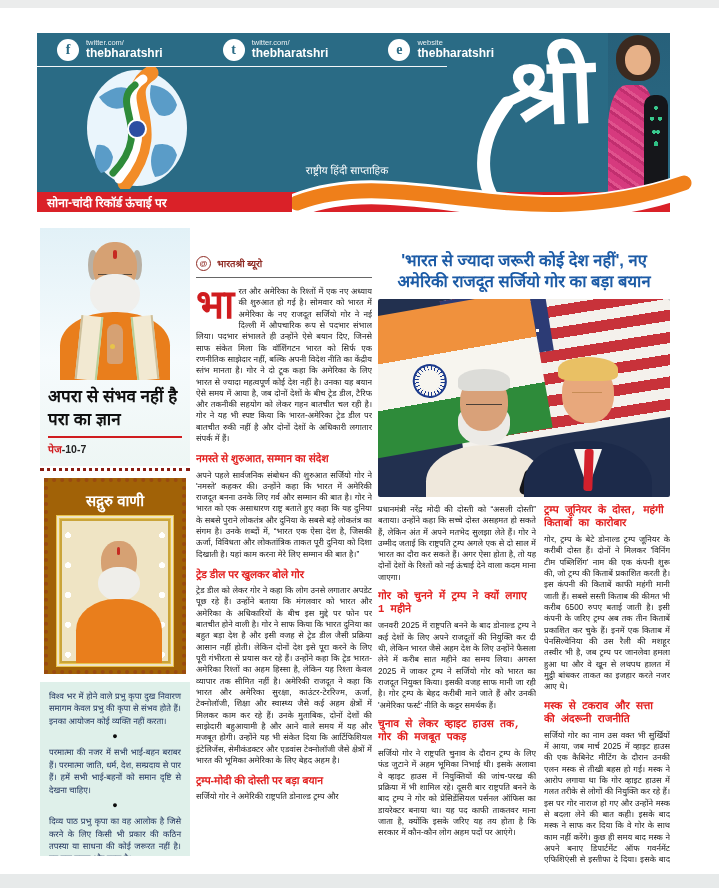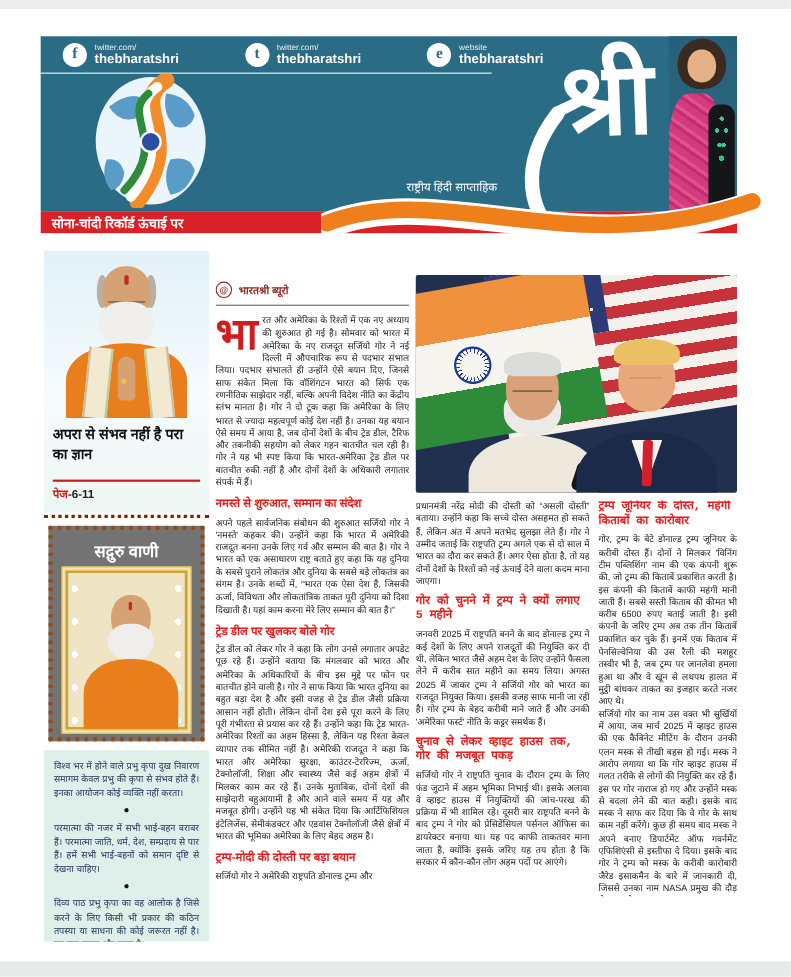--- a/index.html
+++ b/index.html
@@ -17,21 +17,21 @@
   .social{display:flex;align-items:center;gap:7px;color:#fff;cursor:pointer;}
   .s-icon{width:22px;height:22px;border-radius:50%;background:#fff;color:#2a6b85;display:flex;align-items:center;justify-content:center;font-weight:bold;font-size:14px;font-family:"Liberation Serif",serif;}
   .s-text{display:flex;flex-direction:column;line-height:1.1;}
   .s-line1{font-size:7.5px;opacity:.9;}
   .s-line2{font-size:12px;font-weight:bold;}
   .mast{position:absolute;left:0;top:34px;width:633px;height:125px;}
   .tagline{position:absolute;left:205px;top:8px;width:260px;text-align:center;color:#fff;font-size:12px;font-weight:bold;}
   .title-main{position:absolute;left:160px;top:14px;width:330px;text-align:center;color:#ef7f1a;font-size:72px;font-weight:bold;line-height:1.0;
       text-shadow:-2px -2px 0 #fff,2px -2px 0 #fff,-2px 2px 0 #fff,2px 2px 0 #fff,0 3px 0 #fff;}
   .title-accent{position:absolute;left:468px;top:-22px;color:#fff;font-size:92px;font-weight:bold;line-height:1;transform:rotate(-2deg);}
-  .subtitle{position:absolute;left:205px;top:96px;width:210px;text-align:right;color:#fff;font-size:10.5px;}
+  .subtitle{position:absolute;left:205px;top:96px;width:210px;text-align:center;color:#fff;font-size:10.5px;}
   .swoosh{position:absolute;left:255px;top:60px;width:400px;height:140px;z-index:5;pointer-events:none;}
   .logo{position:absolute;left:48px;top:0px;width:104px;height:122px;}
   .model{position:absolute;right:0;top:0;width:62px;height:159px;overflow:hidden;background:linear-gradient(180deg,#27607a 0%,#2a6b85 100%);}
   .m-hair{position:absolute;left:8px;top:2px;width:44px;height:46px;border-radius:50% 50% 45% 45%;background:#3b2a20;}
   .m-face{position:absolute;left:17px;top:12px;width:26px;height:30px;border-radius:48%;background:#e7b188;}
   .m-dress{position:absolute;left:0px;top:52px;width:46px;height:107px;border-radius:40% 30% 0 0;
       background:repeating-linear-gradient(35deg,#d63a7e 0 6px,#c22e6f 6px 9px,#e0528d 9px 12px);}
   .m-stand{position:absolute;right:2px;top:62px;width:24px;height:97px;border-radius:10px 10px 0 0;background:#15161a;}
   .m-neck{position:absolute;right:4px;top:70px;width:20px;height:60px;
       background:radial-gradient(circle 2px at 50% 8%,#39c98e 98%,transparent),radial-gradient(circle 2px at 30% 26%,#39c98e 98%,transparent),
@@ -48,26 +48,26 @@
   .sa-hairL{position:absolute;left:48px;top:22px;width:10px;height:30px;border-radius:50%;background:#b8b0a4;}
   .sa-hairR{position:absolute;left:92px;top:22px;width:10px;height:30px;border-radius:50%;background:#b8b0a4;}
   .sa-tilak{position:absolute;left:73px;top:22px;width:4px;height:9px;background:#c62a21;border-radius:2px;}
   .sa-glass{position:absolute;left:58px;top:36px;width:34px;height:10px;border-bottom:1.5px solid #5a4a3a;}
   .sa-beard{position:absolute;left:50px;top:46px;width:50px;height:42px;border-radius:45% 45% 50% 50%;background:#f0efec;}
   .sa-robe{position:absolute;left:20px;top:84px;width:110px;height:70px;border-radius:48% 48% 0 0;background:#e97e1c;}
   .sa-shawlL{position:absolute;left:38px;top:88px;width:18px;height:64px;background:#f2e9d2;border-left:2px solid #cdbf9a;border-right:2px solid #b7d09a;transform:rotate(6deg);}
   .sa-shawlR{position:absolute;left:94px;top:88px;width:18px;height:64px;background:#f2e9d2;border-left:2px solid #b7d09a;border-right:2px solid #cdbf9a;transform:rotate(-6deg);}
   .sa-hands{position:absolute;left:67px;top:96px;width:16px;height:40px;border-radius:8px 8px 4px 4px;background:#d6a173;}
   .sa-ring{position:absolute;left:70px;top:116px;width:5px;height:5px;border-radius:50%;background:#e7c34a;}
-  .sb-title{position:absolute;left:8px;top:158px;width:134px;color:#101010;font-size:13px;font-weight:bold;line-height:1.35;}
+  .sb-title{position:absolute;left:8px;top:158px;width:134px;color:#101010;font-size:17px;font-weight:bold;line-height:1.35;}
   .sb-rule{position:absolute;left:8px;top:208px;width:134px;height:2px;background:#d01c1f;}
   .sb-page{position:absolute;left:8px;top:214px;font-size:10.5px;font-weight:bold;color:#222;}
   .sb-page .red{color:#d01c1f;}
   .sb-dots{position:absolute;left:40px;top:468px;width:150px;border-top:3px dotted #8a1d12;}
-  .sadguru{position:absolute;left:44px;top:478px;width:142px;height:196px;background:#737373;box-sizing:border-box;
+  .sadguru{position:absolute;left:44px;top:478px;width:142px;height:196px;background:#a16207;box-sizing:border-box;
       border:4px dotted #9a4a10;padding:6px 8px;}
   .sg-title{color:#fff;text-align:center;font-size:15px;font-weight:bold;margin:2px 0 5px;}
   .sg-frame{width:100%;height:152px;box-sizing:border-box;border:4px double #e8c34a;background:#efe4c4;position:relative;overflow:hidden;
       box-shadow:inset 0 0 0 2px #caa43a;}
   .sg2-head{position:absolute;left:41px;top:22px;width:36px;height:42px;border-radius:46%;background:#d6a173;}
   .sg2-beard{position:absolute;left:38px;top:48px;width:42px;height:34px;border-radius:45% 45% 50% 50%;background:#efeeea;}
   .sg2-tilak{position:absolute;left:57px;top:28px;width:3px;height:8px;background:#c62a21;border-radius:2px;}
   .sg2-robe{position:absolute;left:16px;top:80px;width:86px;height:68px;border-radius:46% 46% 0 0;background:#e97e1c;}
   .sg2-dotL{position:absolute;left:4px;top:8px;width:8px;height:136px;
       background:radial-gradient(circle 3px at 50% 6%,#fff 97%,transparent),radial-gradient(circle 3px at 50% 28%,#fff 97%,transparent),
@@ -205,21 +205,21 @@
       <div class="sa-glass"></div>
       <div class="sa-beard"></div>
       <div class="sa-robe"></div>
       <div class="sa-shawlL"></div>
       <div class="sa-shawlR"></div>
       <div class="sa-hands"></div>
       <div class="sa-ring"></div>
     </div>
     <div class="sb-title">अपरा से संभव नहीं है परा का ज्ञान</div>
     <div class="sb-rule"></div>
-    <div class="sb-page"><span class="red">पेज</span><span>-6-11</span></div>
+    <div class="sb-page"><span class="red">पेज</span><span>-10-7</span></div>
   </div>
 
   <div class="sb-dots"></div>
 
   <div class="sadguru">
     <div class="sg-title">सद्गुरु वाणी</div>
     <div class="sg-frame">
       <div class="sg2-dotL"></div>
       <div class="sg2-dotR"></div>
       <div class="sg2-head"></div>
@@ -248,20 +248,21 @@
     </div>
     <div class="sec-head">नमस्ते से शुरुआत, सम्मान का संदेश</div>
     <div class="body-text">अपने पहले सार्वजनिक संबोधन की शुरुआत सर्जियो गोर ने 'नमस्ते' कहकर की। उन्होंने कहा कि भारत में अमेरिकी राजदूत बनना उनके लिए गर्व और सम्मान की बात है। गोर ने भारत को एक असाधारण राष्ट्र बताते हुए कहा कि यह दुनिया के सबसे पुराने लोकतंत्र और दुनिया के सबसे बड़े लोकतंत्र का संगम है। उनके शब्दों में, “भारत एक ऐसा देश है, जिसकी ऊर्जा, विविधता और लोकतांत्रिक ताकत पूरी दुनिया को दिशा दिखाती है। यहां काम करना मेरे लिए सम्मान की बात है।”</div>
     <div class="sec-head">ट्रेड डील पर खुलकर बोले गोर</div>
     <div class="body-text">ट्रेड डील को लेकर गोर ने कहा कि लोग उनसे लगातार अपडेट पूछ रहे हैं। उन्होंने बताया कि मंगलवार को भारत और अमेरिका के अधिकारियों के बीच इस मुद्दे पर फोन पर बातचीत होने वाली है। गोर ने साफ किया कि भारत दुनिया का बहुत बड़ा देश है और इसी वजह से ट्रेड डील जैसी प्रक्रिया आसान नहीं होती। लेकिन दोनों देश इसे पूरा करने के लिए पूरी गंभीरता से प्रयास कर रहे हैं। उन्होंने कहा कि ट्रेड भारत-अमेरिका रिश्तों का अहम हिस्सा है, लेकिन यह रिश्ता केवल व्यापार तक सीमित नहीं है। अमेरिकी राजदूत ने कहा कि भारत और अमेरिका सुरक्षा, काउंटर-टेररिज्म, ऊर्जा, टेक्नोलॉजी, शिक्षा और स्वास्थ्य जैसे कई अहम क्षेत्रों में मिलकर काम कर रहे हैं। उनके मुताबिक, दोनों देशों की साझेदारी बहुआयामी है और आने वाले समय में यह और मजबूत होगी। उन्होंने यह भी संकेत दिया कि आर्टिफिशियल इंटेलिजेंस, सेमीकंडक्टर और एडवांस टेक्नोलॉजी जैसे क्षेत्रों में भारत की भूमिका अमेरिका के लिए बेहद अहम है।</div>
     <div class="sec-head">ट्रम्प-मोदी की दोस्ती पर बड़ा बयान</div>
     <div class="body-text">सर्जियो गोर ने अमेरिकी राष्ट्रपति डोनाल्ड ट्रम्प और</div>
   </div>
 
   <div class="right-block">
+    <div class="subhead">'भारत से ज्यादा जरूरी कोई देश नहीं', नए अमेरिकी राजदूत सर्जियो गोर का बड़ा बयान</div>
 
     <div class="photo">
       <div class="us-flag">
         <div class="us-canton"></div>
       </div>
       <div class="in-flag">
         <div class="chakra"></div>
       </div>
       <div class="modi">
         <div class="mo-kurta"></div>
@@ -277,27 +278,28 @@
         <div class="tr-tie"></div>
         <div class="tr-head"></div>
         <div class="tr-hair"></div>
         <div class="tr-brow"></div>
       </div>
     </div>
 
     <div class="cols-row">
       <div class="col2">
         <div class="body-text">प्रधानमंत्री नरेंद्र मोदी की दोस्ती को “असली दोस्ती” बताया। उन्होंने कहा कि सच्चे दोस्त असहमत हो सकते हैं, लेकिन अंत में अपने मतभेद सुलझा लेते हैं। गोर ने उम्मीद जताई कि राष्ट्रपति ट्रम्प अगले एक से दो साल में भारत का दौरा कर सकते हैं। अगर ऐसा होता है, तो यह दोनों देशों के रिश्तों को नई ऊंचाई देने वाला कदम माना जाएगा।</div>
-        <div class="sec-head">गोर को चुनने में ट्रम्प ने क्यों लगाए 5 महीने</div>
+        <div class="sec-head">गोर को चुनने में ट्रम्प ने क्यों लगाए 1 महीने</div>
         <div class="body-text">जनवरी 2025 में राष्ट्रपति बनने के बाद डोनाल्ड ट्रम्प ने कई देशों के लिए अपने राजदूतों की नियुक्ति कर दी थी, लेकिन भारत जैसे अहम देश के लिए उन्होंने फैसला लेने में करीब सात महीने का समय लिया। अगस्त 2025 में जाकर ट्रम्प ने सर्जियो गोर को भारत का राजदूत नियुक्त किया। इसकी वजह साफ मानी जा रही है। गोर ट्रम्प के बेहद करीबी माने जाते हैं और उनकी 'अमेरिका फर्स्ट' नीति के कट्टर समर्थक हैं।</div>
         <div class="sec-head">चुनाव से लेकर व्हाइट हाउस तक, गोर की मजबूत पकड़</div>
         <div class="body-text">सर्जियो गोर ने राष्ट्रपति चुनाव के दौरान ट्रम्प के लिए फंड जुटाने में अहम भूमिका निभाई थी। इसके अलावा वे व्हाइट हाउस में नियुक्तियों की जांच-परख की प्रक्रिया में भी शामिल रहे। दूसरी बार राष्ट्रपति बनने के बाद ट्रम्प ने गोर को प्रेसिडेंसियल पर्सनल ऑफिस का डायरेक्टर बनाया था। यह पद काफी ताकतवर माना जाता है, क्योंकि इसके जरिए यह तय होता है कि सरकार में कौन-कौन लोग अहम पदों पर आएंगे।</div>
       </div>
       <div class="col3">
         <div class="sec-head" style="margin-top:0">ट्रम्प जूनियर के दोस्त, महंगी किताबों का कारोबार</div>
         <div class="body-text">गोर, ट्रम्प के बेटे डोनाल्ड ट्रम्प जूनियर के करीबी दोस्त हैं। दोनों ने मिलकर 'विनिंग टीम पब्लिशिंग' नाम की एक कंपनी शुरू की, जो ट्रम्प की किताबें प्रकाशित करती है। इस कंपनी की किताबें काफी महंगी मानी जाती हैं। सबसे सस्ती किताब की कीमत भी करीब 6500 रुपए बताई जाती है। इसी कंपनी के जरिए ट्रम्प अब तक तीन किताबें प्रकाशित कर चुके हैं। इनमें एक किताब में पेनसिल्वेनिया की उस रैली की मशहूर तस्वीर भी है, जब ट्रम्प पर जानलेवा हमला हुआ था और वे खून से लथपथ हालत में मुट्ठी बांधकर ताकत का इजहार करते नजर आए थे।</div>
+        <div class="sec-head">मस्क से टकराव और सत्ता की अंदरूनी राजनीति</div>
         <div class="body-text">सर्जियो गोर का नाम उस वक्त भी सुर्खियों में आया, जब मार्च 2025 में व्हाइट हाउस की एक कैबिनेट मीटिंग के दौरान उनकी एलन मस्क से तीखी बहस हो गई। मस्क ने आरोप लगाया था कि गोर व्हाइट हाउस में गलत तरीके से लोगों की नियुक्ति कर रहे हैं। इस पर गोर नाराज हो गए और उन्होंने मस्क से बदला लेने की बात कही। इसके बाद मस्क ने साफ कर दिया कि वे गोर के साथ काम नहीं करेंगे। कुछ ही समय बाद मस्क ने अपने बनाए डिपार्टमेंट ऑफ गवर्नमेंट एफिशिएंसी से इस्तीफा दे दिया। इसके बाद गोर ने ट्रम्प को मस्क के करीबी कारोबारी जैरेड इसाकमैन के बारे में जानकारी दी, जिससे उनका नाम NASA प्रमुख की दौड़ से बाहर हो गया।</div>
       </div>
     </div>
   </div>
 
   <div class="strip bottom"></div>
 </div>
 
 </body></html>

